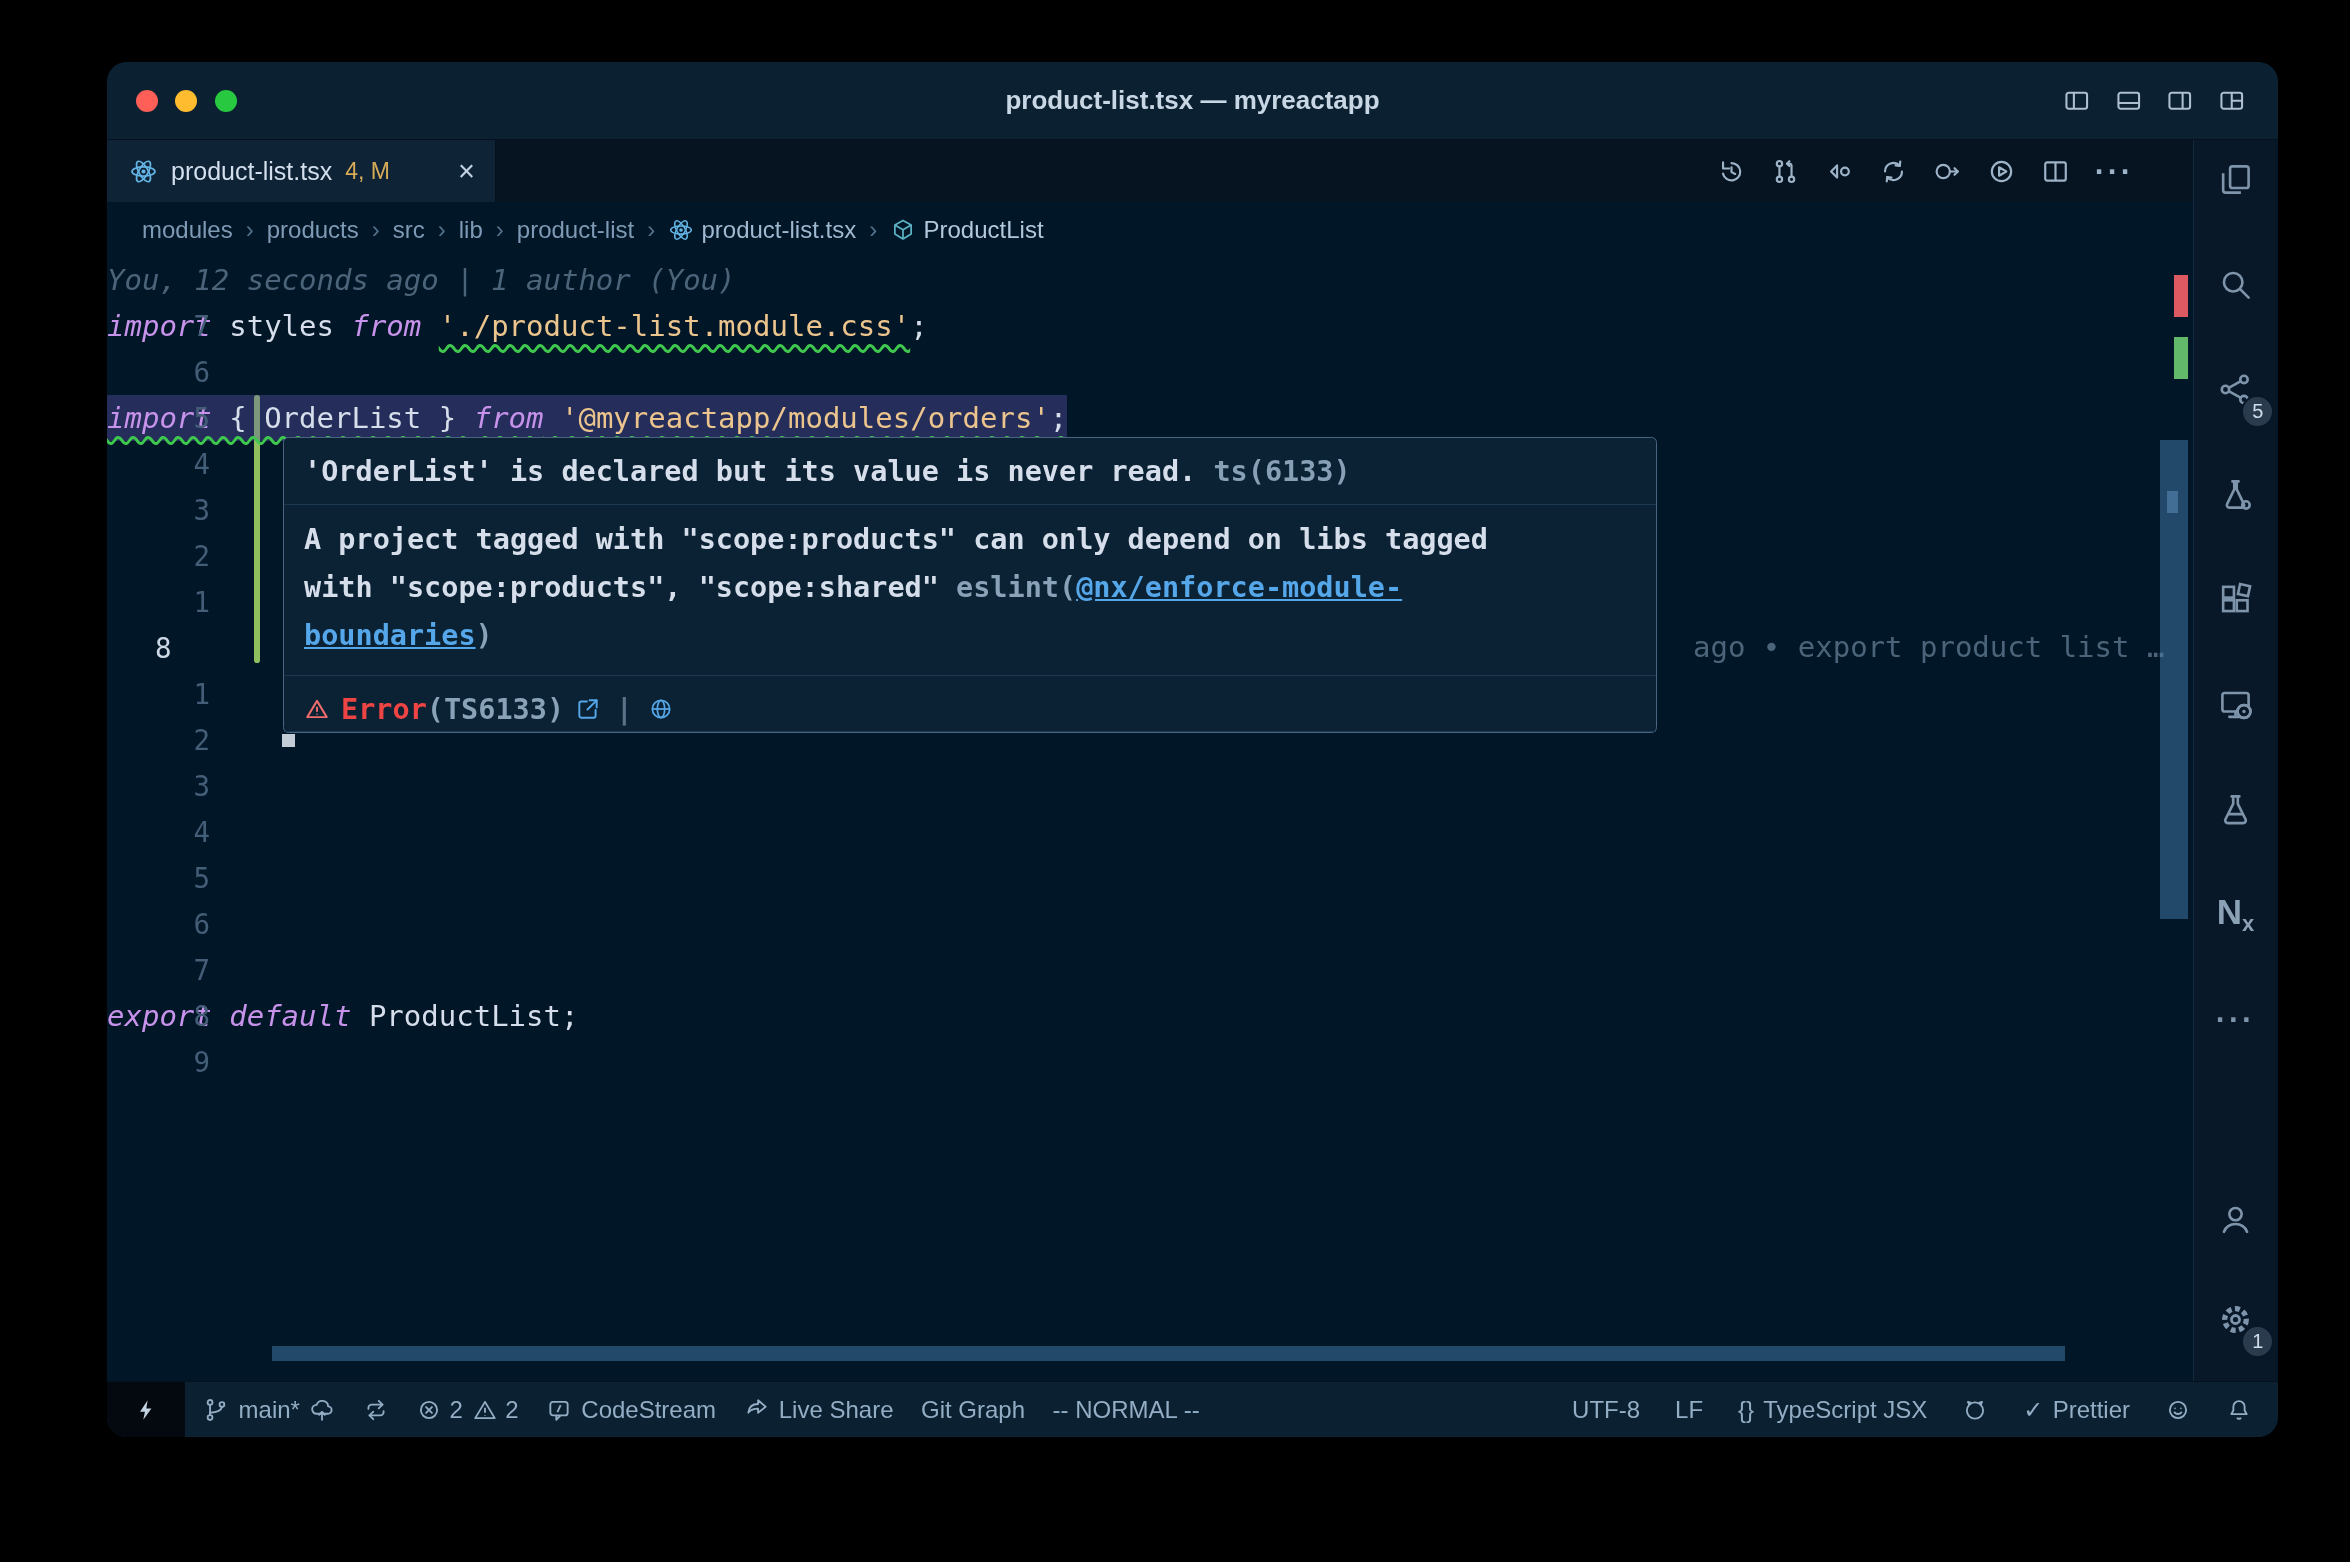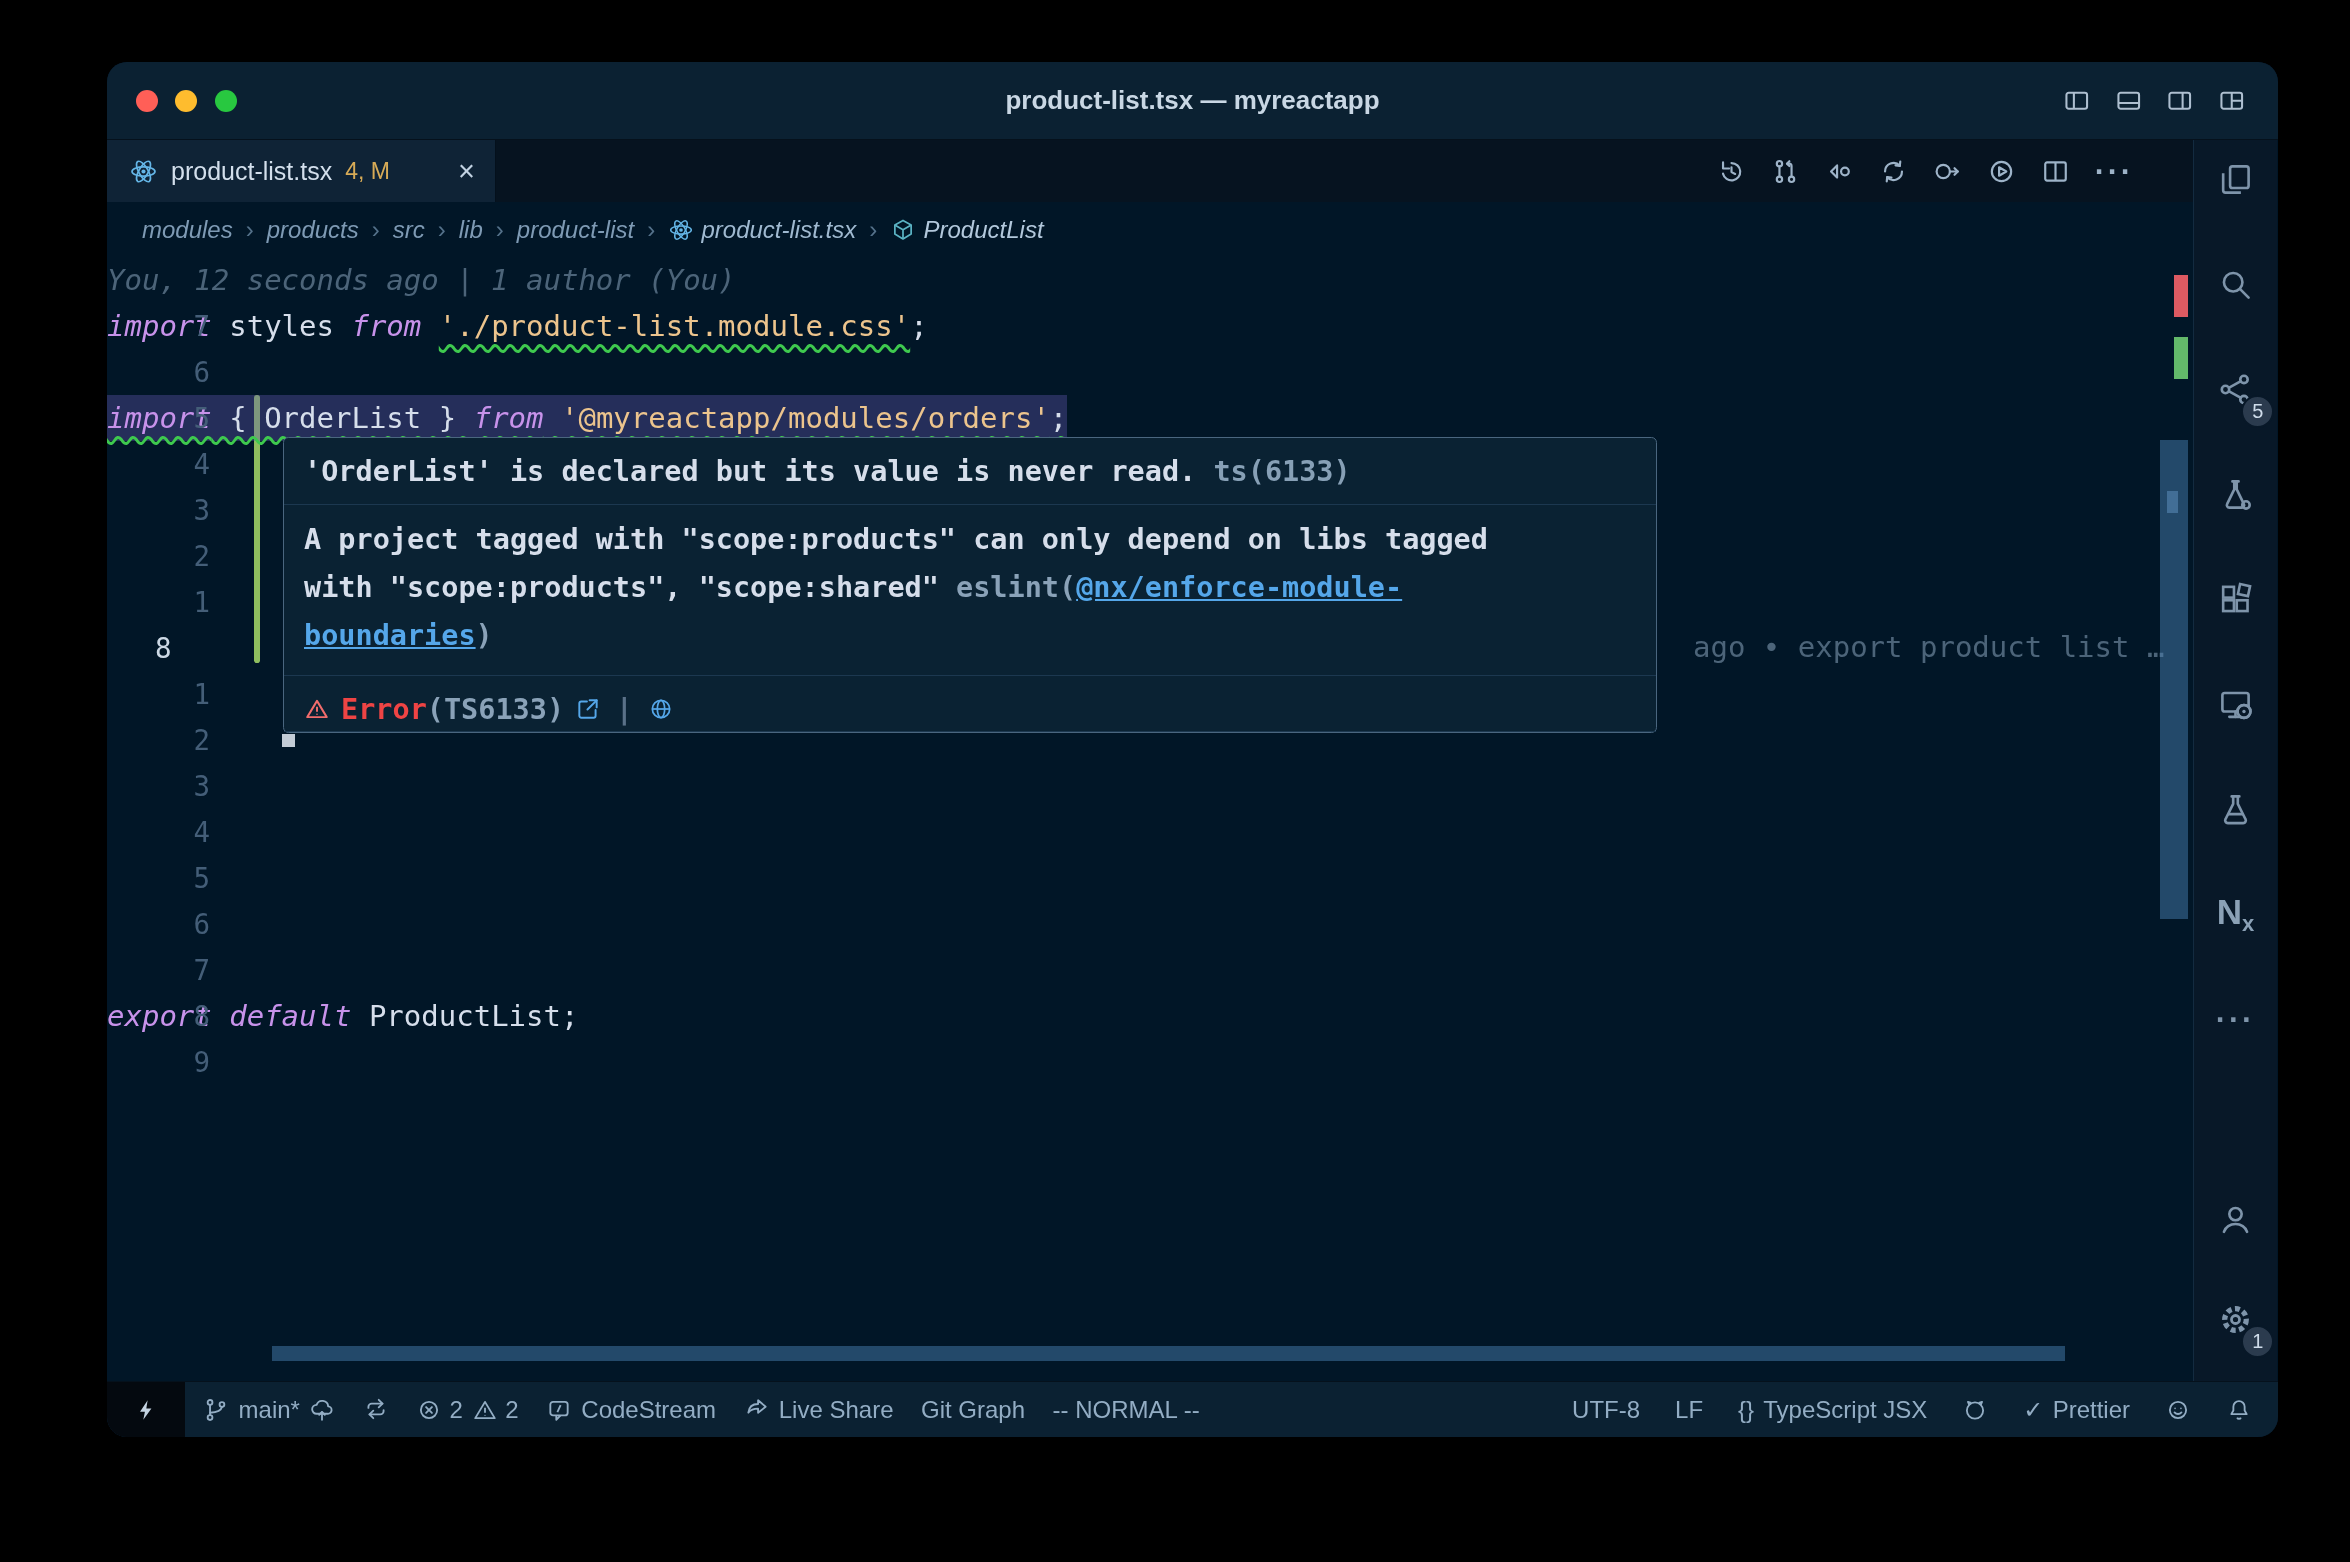--- a/index.html
+++ b/index.html
@@ -35,21 +35,21 @@
   .tab-close { margin-left:auto; color:#c2d2e2; font-size:29px; line-height:1; }
   .toolbar { margin-left:auto; display:flex; align-items:center; gap:25px;
              padding-right:59px; color:#9db3c8; }
   .dots { font-size:31px; font-weight:700; letter-spacing:2.8px; line-height:1; }
 
   
   .breadcrumbs { height:55px; display:flex; align-items:center; gap:13px;
                  padding-left:35px; color:#7e9ab4; font-size:24px; background:#011627; }
   .crumb-sep { color:#54718a; }
   .crumb-last { color:#b2c8dc; }
-  .crumb { display:flex; align-items:center; gap:7.3px;font-style:italic; }
+  .crumb { display:flex; align-items:center; gap:7.3px; }
 
   
   .editor { position:relative; flex:1; overflow:hidden;
             font-family:"DejaVu Sans Mono", monospace; font-size:29px; }
   .row { height:46px; line-height:46px; position:relative; white-space:pre; }
   .gut { position:absolute; left:0; top:0; width:103px; text-align:right;
          color:#445e78; font-size:27.5px; }
   .gut.cur { width:129px; text-align:left; padding-left:48px; color:#cdd9e5; }
   .codeline { display:inline-block; color:#d6deeb; }
   .tk-kw { color:#c792ea; font-style:italic; }
@@ -114,21 +114,21 @@
            display:flex; align-items:center; justify-content:center;
            border:2.8px solid #081828; font-family:"Liberation Sans",sans-serif; }
   .nx-ic { font-size:35px; font-weight:700; color:#8ba1b6; line-height:1; }
   .nx-sub { font-size:22px; vertical-align:-7.3px; }
 
   
   .statusbar { flex:0 0 56px; background:#0b2132; border-top:0.9px solid #05111c;
                display:flex; align-items:center; color:#93adc4; font-size:24px; }
   .sb-remote { width:78px; height:100%; background:#04090f; display:flex;
                align-items:center; justify-content:center; color:#c3d2e0; cursor:pointer; }
-  .sb-left { display:flex; align-items:flex-start; gap:27.5px; padding-left:18.4px; }
+  .sb-left { display:flex; align-items:center; gap:27.5px; padding-left:18.4px; }
   .sb-right { margin-left:auto; display:flex; align-items:center; gap:35px; padding-right:26px; }
   .sb-item { display:flex; align-items:center; gap:9.2px; cursor:pointer; white-space:nowrap; }
   .sb-group { display:flex; align-items:center; gap:7.3px; }
   svg { display:block; }
 </style>
 </head>
 <body>
 
 <div class="window">
 

